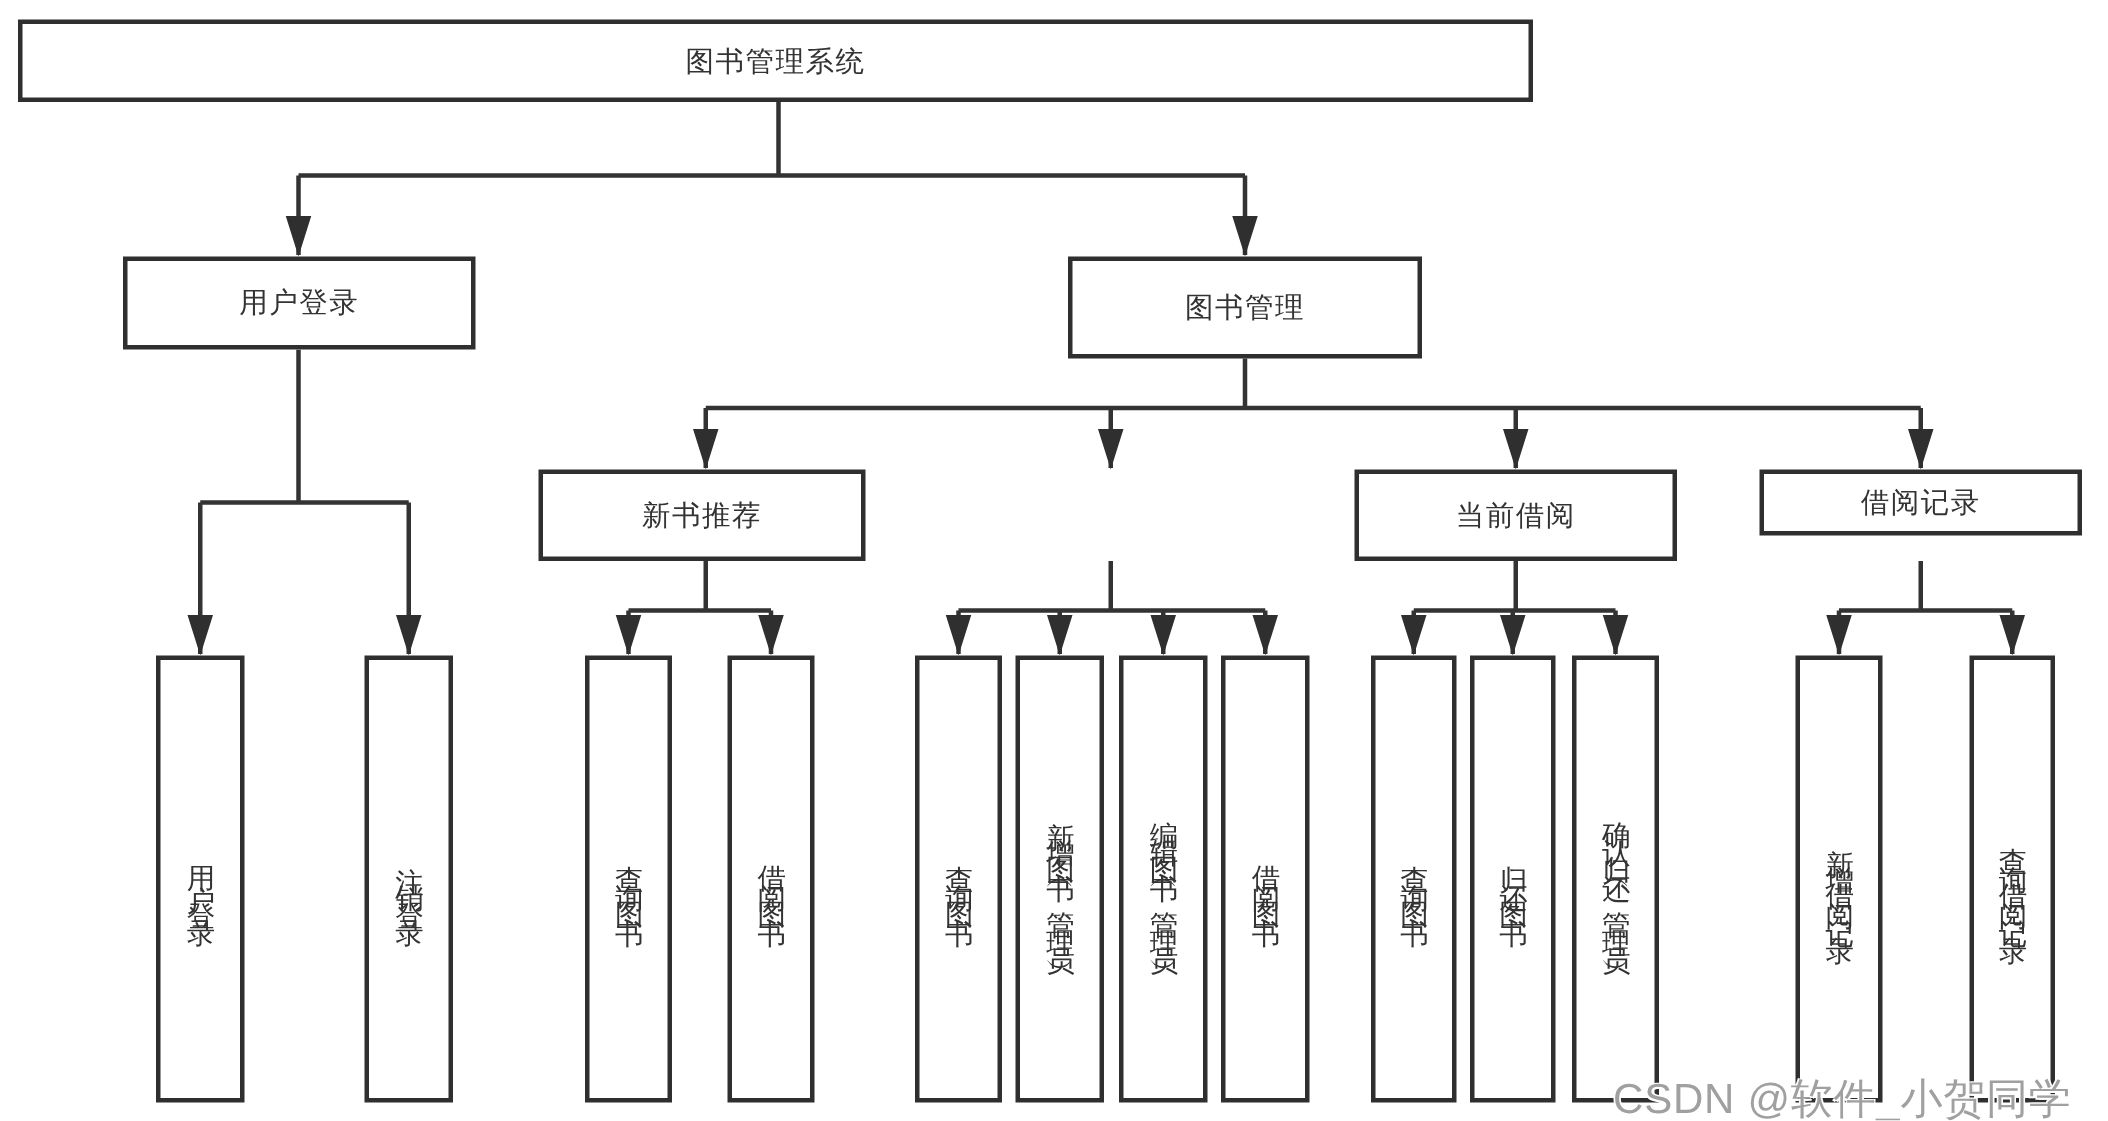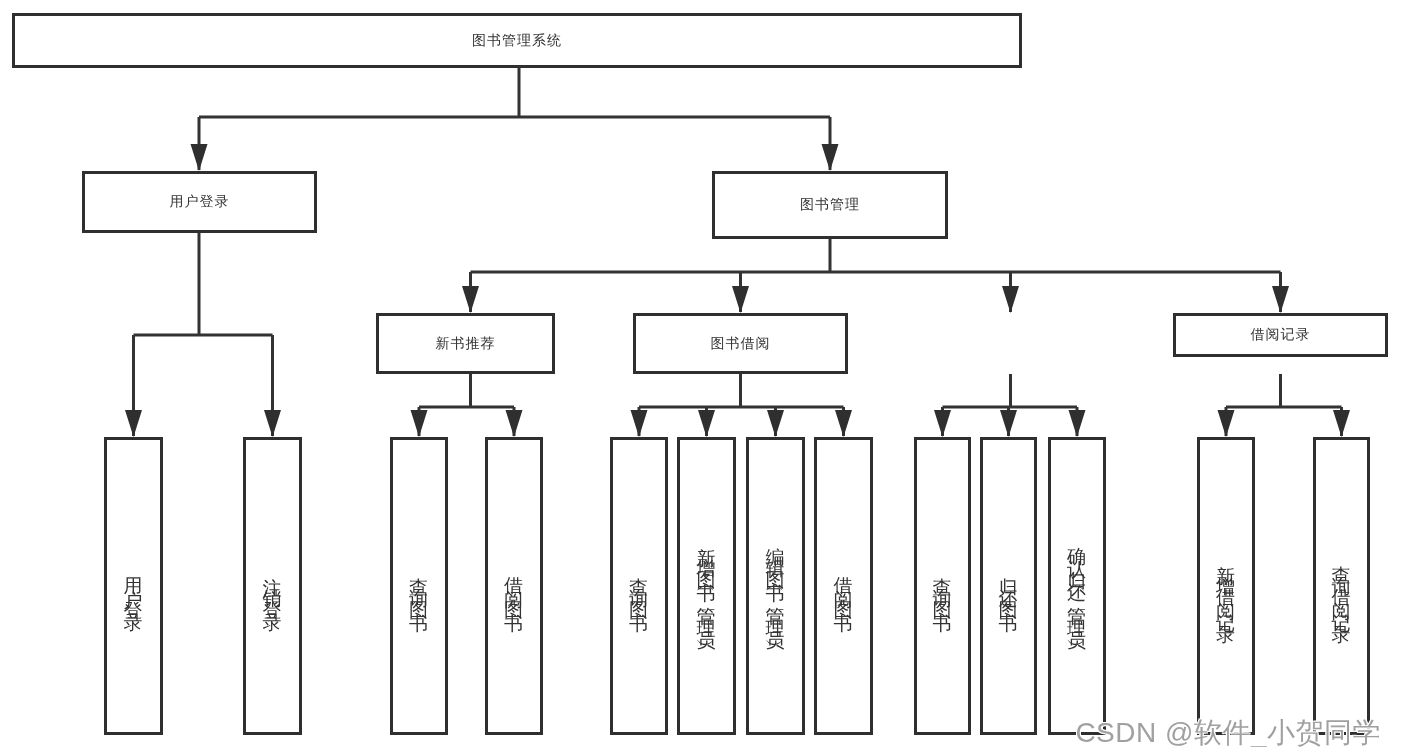--- a/index.html
+++ b/index.html
@@ -26,21 +26,21 @@
     box-sizing: border-box;
     background: #ffffff;
     border: 3px solid #2f2f2f;
     color: #333333;
     display: flex;
     align-items: center;
     justify-content: center;
     z-index: 2;
   }
   .h-node span {
-    font-size: 14px;
+    font-size: 19px;
     letter-spacing: 1px;
     white-space: nowrap;
   }
   .v-node span {
     writing-mode: vertical-rl;
     -webkit-writing-mode: vertical-rl;
     text-orientation: mixed;
     -webkit-text-orientation: mixed;
     font-size: 19px;
     letter-spacing: 12px;
@@ -107,25 +107,25 @@
     <span>图书管理系统</span>
   </div>
 
   <div class="node h-node" style="left:82px;top:171px;width:235px;height:62px">
     <span>用户登录</span>
   </div>
   <div class="node h-node" style="left:712px;top:171px;width:236px;height:68px">
     <span>图书管理</span>
   </div>
 
-  <div class="node h-node" style="left:376px;top:313px;width:179px;height:61px">
+  <div class="node h-node" style="left:359px;top:313px;width:218px;height:61px">
     <span>新书推荐</span>
   </div>
-  <div class="node h-node" style="left:633px;top:313px;width:215px;height:61px">
-    <span>图书借阅</span>
+  <div class="node h-node" style="left:903px;top:313px;width:215px;height:61px">
+    <span>当前借阅</span>
   </div>
   <div class="node h-node" style="left:1173px;top:313px;width:215px;height:44px">
     <span>借阅记录</span>
   </div>
 
   <div class="node v-node" style="left:104px;top:437px;width:59px;height:298px">
     <span>用户登录</span>
   </div>
   <div class="node v-node" style="left:243px;top:437px;width:59px;height:298px">
     <span>注销登录</span>

